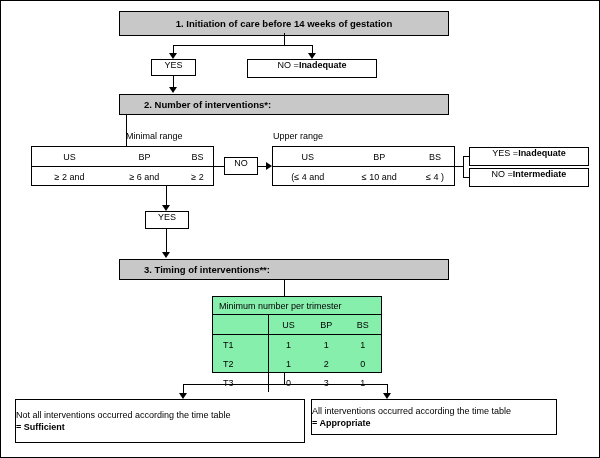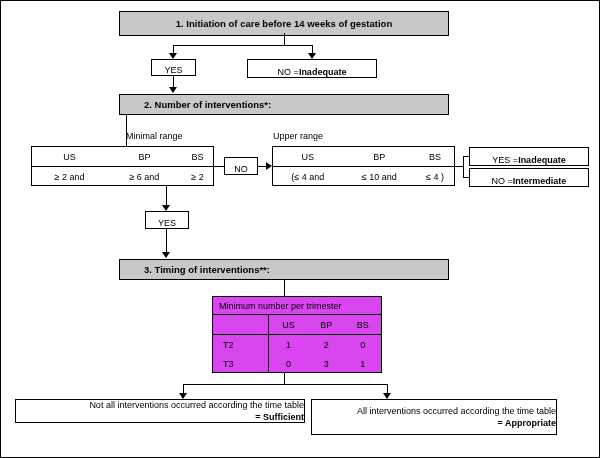--- a/index.html
+++ b/index.html
@@ -38,21 +38,21 @@
   .step-box.left-align {
     justify-content: flex-start;
     padding-left: 24px;
   }
 
   
   .box {
     background: #ffffff;
     border: 1px solid #000;
     display: flex;
-    align-items: flex-end;
+    align-items: flex-start;
     justify-content: center;
     font-size: 9px;
     text-align: center;
   }
   .box b { font-weight: bold; }
 
   
   .vline { background: #000; width: 1px; }
   .hline { background: #000; height: 1px; }
 
@@ -83,21 +83,21 @@
   .range-table td {
     text-align: center;
     padding: 0;
     height: 19px;
   }
   .range-table tr.head td { border-bottom: 1px solid #000; }
 
   
   .tri-table {
     border: 1px solid #000;
-    background: #d946ef;
+    background: #86efac;
     font-size: 9px;
   }
   .tri-title {
     padding: 4px 0 3px 6px;
     border-bottom: 1px solid #000;
     font-size: 9px;
   }
   .tri-table table {
     border-collapse: collapse;
     width: 100%;
@@ -233,20 +233,26 @@
     <div class="tri-title">Minimum number per trimester</div>
     <table>
       <tbody>
           <tr class="head">
         <td class="rowlab"></td>
         <td>US</td>
         <td>BP</td>
         <td>BS</td>
       </tr>
       <tr>
+        <td class="rowlab">T1</td>
+        <td>1</td>
+        <td>1</td>
+        <td>1</td>
+      </tr>
+      <tr>
         <td class="rowlab">T2</td>
         <td>1</td>
         <td>2</td>
         <td>0</td>
       </tr>
       <tr>
         <td class="rowlab">T3</td>
         <td>0</td>
         <td>3</td>
         <td>1</td>
@@ -255,21 +261,21 @@
       </table>
   </div>
 
   <div class="abs vline" style="left:283px; top:372px; width:1px; height:11px;"></div>
   <div class="abs hline" style="left:182px; top:383px; width:204px; height:1px;"></div>
   <div class="abs vline" style="left:182px; top:383px; width:1px; height:10px;"></div>
   <div class="abs arrowhead-down" style="left:178px; top:392px;"></div>
   <div class="abs vline" style="left:386px; top:383px; width:1px; height:10px;"></div>
   <div class="abs arrowhead-down" style="left:382px; top:392px;"></div>
 
-  <div class="abs box two-line" style="left:14px; top:398px; width:290px; height:24px;">
+  <div class="abs box two-line" style="left:14px; top:398px; width:290px; height:44px;">
     <span>Not all interventions occurred according the time table</span>
     <b>= Sufficient</b>
   </div>
 
   <div class="abs box two-line" style="left:310px; top:398px; width:246px; height:36px;">
     <span>All interventions occurred according the time table</span>
     <b>= Appropriate</b>
   </div>
 
 </div>

